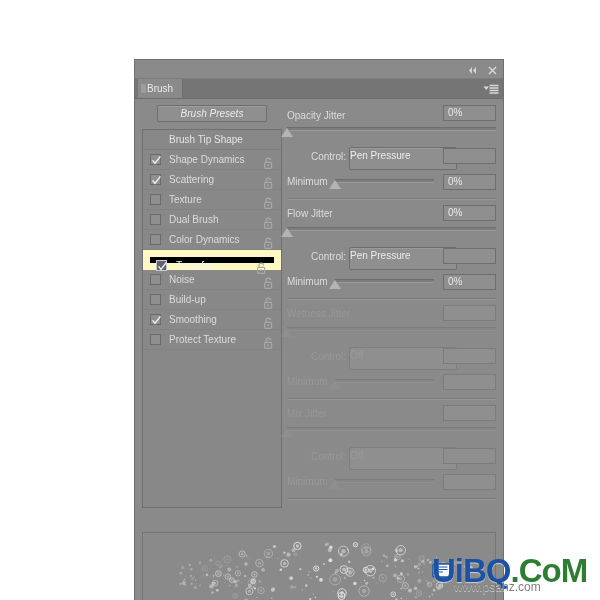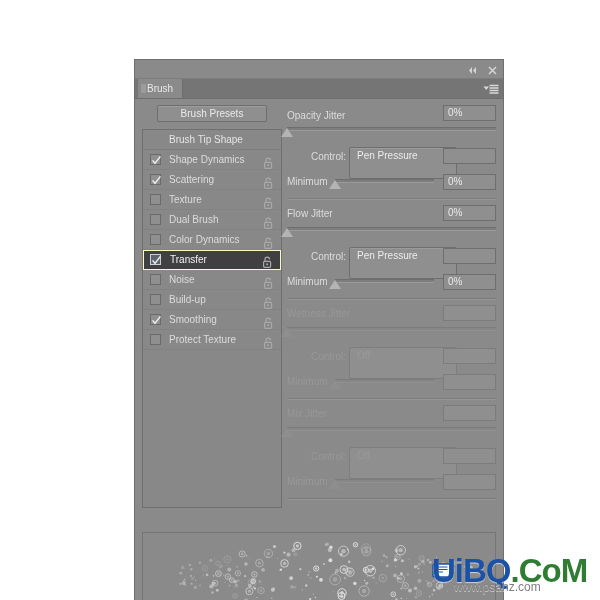--- a/index.html
+++ b/index.html
@@ -114,20 +114,21 @@
     height: 17px;
     background: #8f8f8f;
     border: 1px solid #6e6e6e;
     border-radius: 2px;
     color: #eaeaea;
     font-size: 10px;
     line-height: 16px;
     text-align: center;
     box-sizing: border-box;
     box-shadow: inset 0 1px 0 #9d9d9d;
+    font-style: italic;
   }
 
   .optlist {
     position: absolute;
     left: 0;
     top: 24px;
     right: 0;
     bottom: 0;
     background: #888888;
     border: 1px solid #6f6f6f;
@@ -145,22 +146,22 @@
   }
 
   .opt-row {
     position: relative;
     height: 20px;
     line-height: 20px;
     box-sizing: border-box;
     border-bottom: 1px solid #828282;
   }
   .opt-row.selected {
-    background: #404040;
-    border: 1px solid #fef9c3;
+    background: #000000;
+    border: 7px solid #fef9c3;
     box-sizing: border-box;
     line-height: 18px;
     text-decoration: underline;
   }
   .opt-row.selected .opt-label { color: #f2f2f2; }
 
   .opt-check {
     position: absolute;
     left: 7px;
     top: 4px;
@@ -250,29 +251,28 @@
     border-left: 6px solid transparent;
     border-right: 6px solid transparent;
     border-bottom: 9px solid #b4b4b4;
   }
   .thumb.dim { border-bottom-color: #8e8e8e; }
 
   
   .sel {
     position: absolute;
     width: 108px;
-    height: 32px;
+    height: 23px;
     background: #8f8f8f;
     border: 1px solid #6e6e6e;
     border-radius: 2px;
     box-sizing: border-box;
     color: #ececec;
     font-size: 10px;
     line-height: 15px;
-    padding-left: 7px;
     box-shadow: inset 0 1px 0 #9b9b9b;
   }
   .sel.dim { color: #9a9a9a; box-shadow: none; border-color: #7e7e7e; }
   .sel-arrows {
     position: absolute;
     right: 6px;
     top: 3px;
     width: 8px;
     height: 11px;
   }

